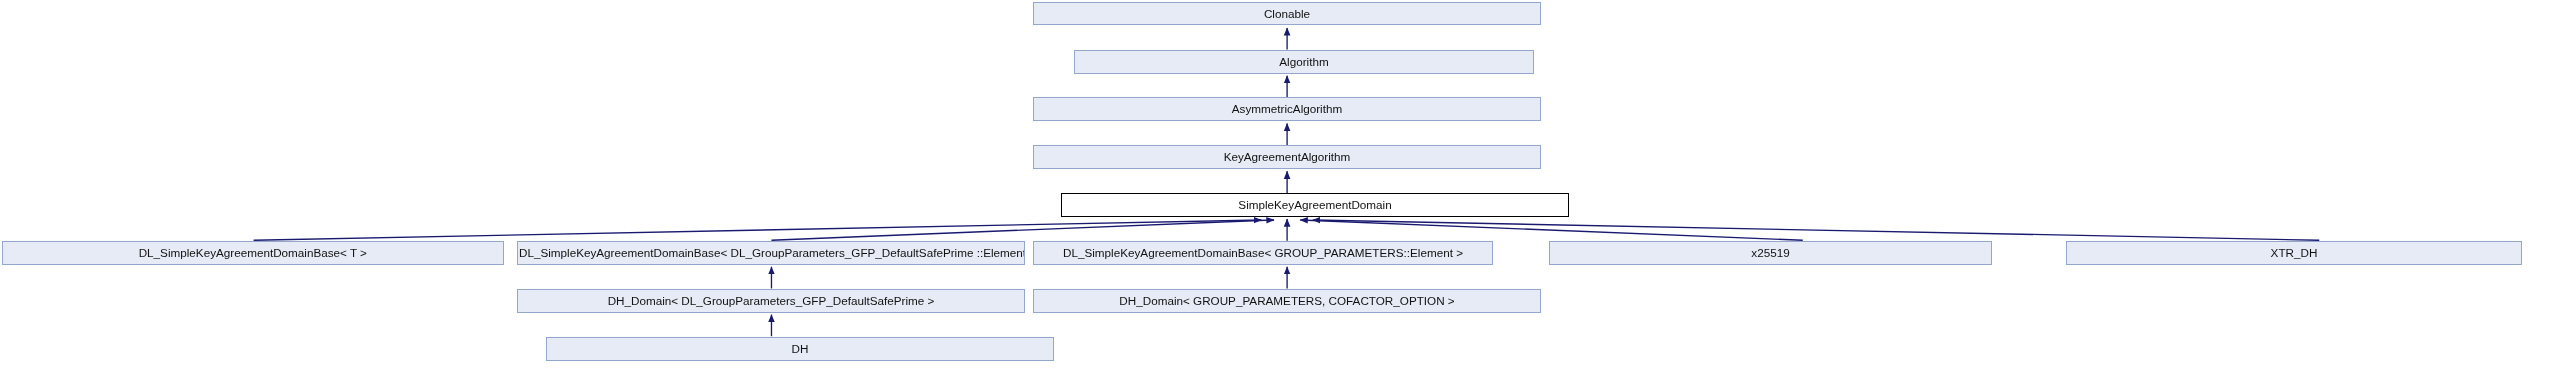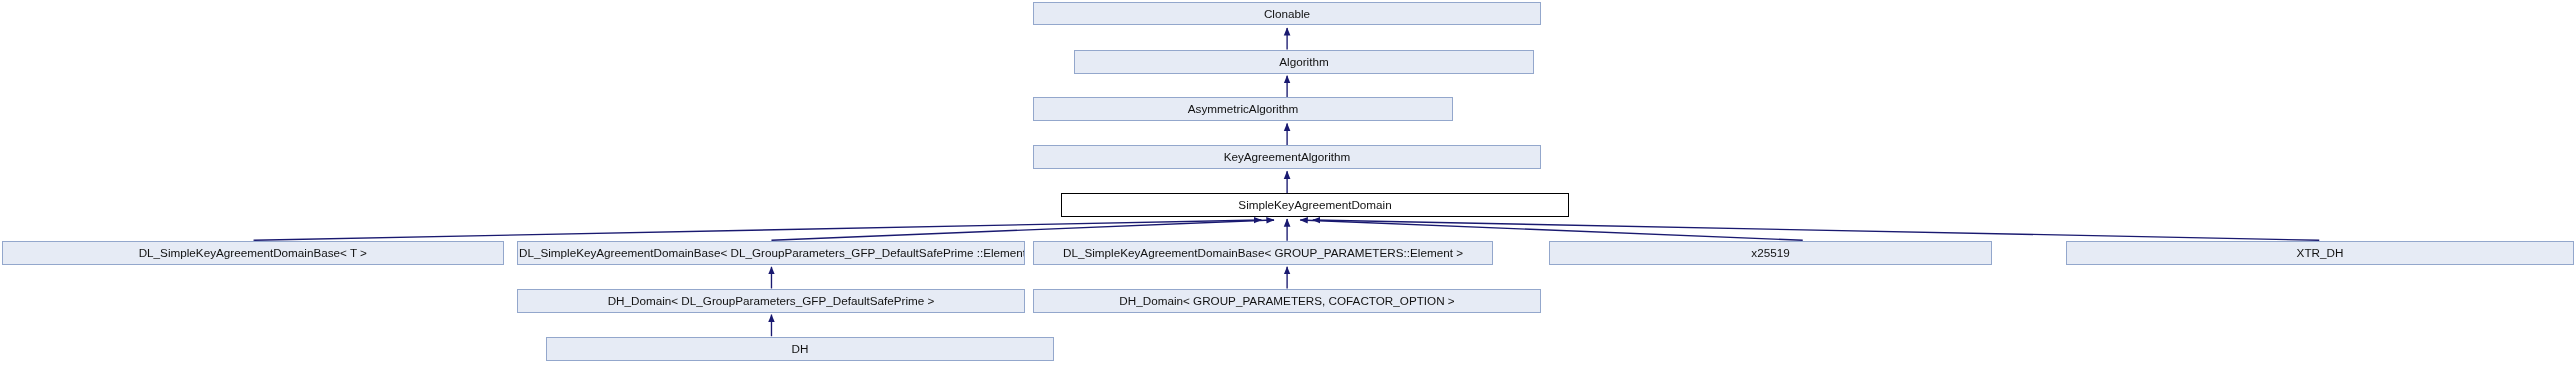--- a/index.html
+++ b/index.html
@@ -73,35 +73,35 @@
     <path class="edge-line" d="M2571.5,266.5 L1455,244" marker-end="url(#arrowhead)"></path>
     <path class="edge-line" d="M854.5,320 L854.5,296" marker-end="url(#arrowhead)"></path>
     <path class="edge-line" d="M1426.5,320 L1426.5,296" marker-end="url(#arrowhead)"></path>
     <path class="edge-line" d="M854.5,373 L854.5,349" marker-end="url(#arrowhead)"></path>
   </svg>
 
   <div class="node" style="left:1033px; top:1.8px; width:508px;">Clonable</div>
 
   <div class="node" style="left:1033px; top:50px; width:460px;margin-left:41px;">Algorithm</div>
 
-  <div class="node" style="left:1033px; top:97px; width:420px;">AsymmetricAlgorithm</div>
+  <div class="node" style="left:1033px; top:97px; width:508px;">AsymmetricAlgorithm</div>
 
   <div class="node" style="left:1033px; top:145px; width:508px;">KeyAgreementAlgorithm</div>
 
   <div class="node current" style="left:1033px; top:193px; width:508px;margin-left:28px;">SimpleKeyAgreementDomain</div>
 
   <div class="node" style="left:1.8px; top:241px; width:502px;">DL_SimpleKeyAgreementDomainBase&lt; T &gt;</div>
 
   <div class="node" style="left:517px; top:241px; width:508px;">DL_SimpleKeyAgreementDomainBase&lt; DL_GroupParameters_GFP_DefaultSafePrime ::Element &gt;</div>
 
   <div class="node" style="left:1033px; top:241px; width:460px;">DL_SimpleKeyAgreementDomainBase&lt; GROUP_PARAMETERS::Element &gt;</div>
 
   <div class="node" style="left:1549px; top:241px; width:443px;">x25519</div>
 
-  <div class="node" style="left:2066px; top:241px; width:508px;">XTR_DH</div>
+  <div class="node" style="left:2066px; top:241px; width:456px;">XTR_DH</div>
 
   <div class="node" style="left:517px; top:289px; width:508px;">DH_Domain&lt; DL_GroupParameters_GFP_DefaultSafePrime &gt;</div>
 
   <div class="node" style="left:1033px; top:289px; width:508px;">DH_Domain&lt; GROUP_PARAMETERS, COFACTOR_OPTION &gt;</div>
 
   <div class="node" style="left:546px; top:337px; width:508px;">DH</div>
 
 </div>
 
 

